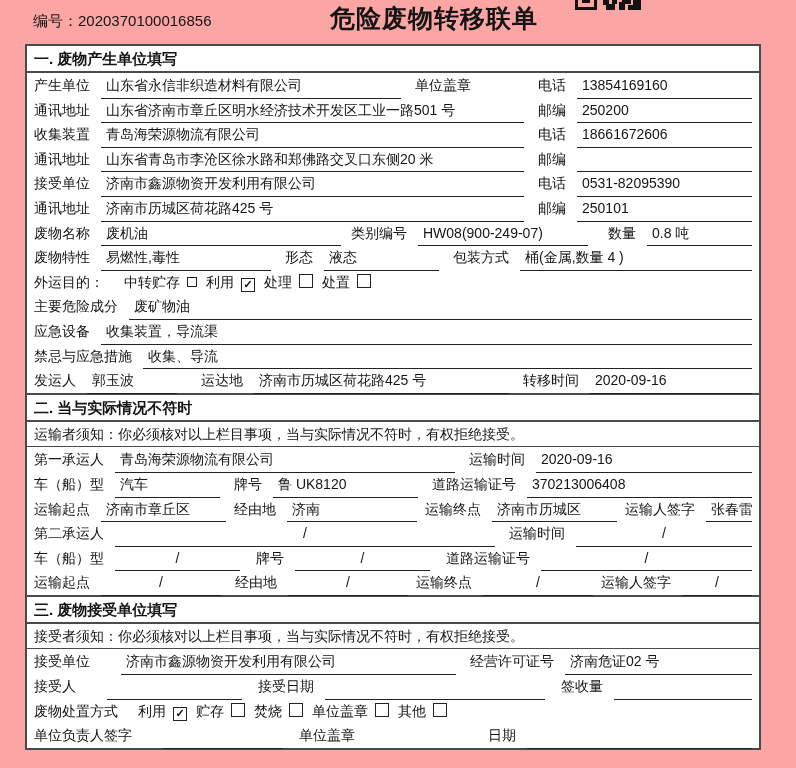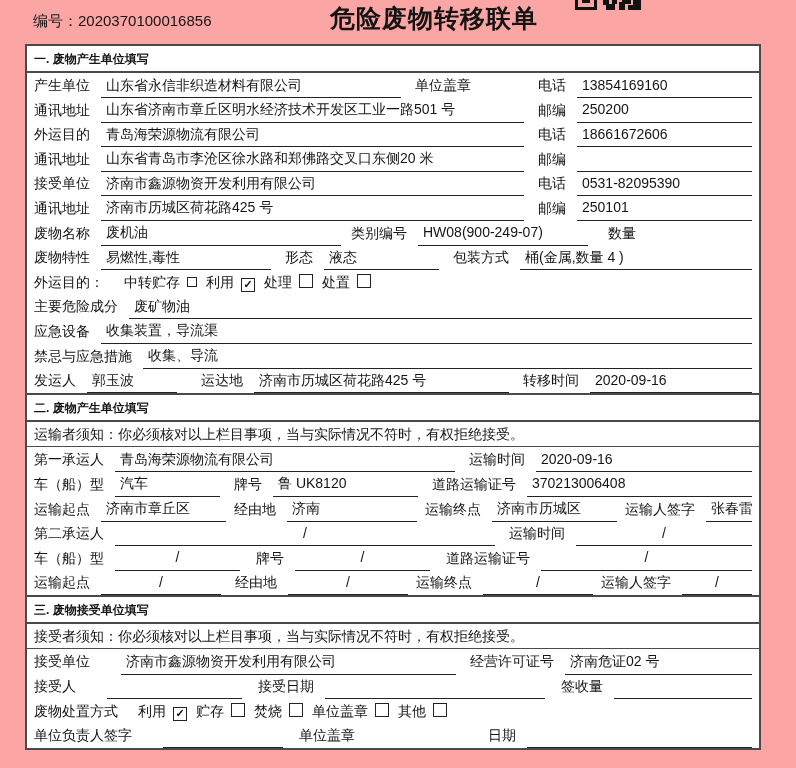--- a/index.html
+++ b/index.html
@@ -5,23 +5,23 @@
   html,body{margin:0;padding:0;background:#fff;}
   #page{position:relative;width:796px;height:768px;background:#fca5a5;overflow:hidden;
         font-family:Liberation Sans, sans-serif;color:#141414;padding-left:16px;}
   
   #serial{position:absolute;left:33px;top:12px;font-size:15px;}
   #title{position:absolute;left:330px;top:2px;font-size:25px;font-weight:bold;letter-spacing:1px;}
   #qr{position:absolute;left:575px;top:0;}
   #page-edge{position:absolute;right:3px;top:0;width:1px;height:768px;background:#c9c9c9;}
   
   #form{position:absolute;left:25px;top:44px;width:732px;border:2px solid #4a4a4a;background:#fff;}
-  .sec-head{font-size:12px;font-weight:bold;padding:4px 7px 3px 7px;border-top:2px solid #4a4a4a;border-bottom:2px solid #4a4a4a;line-height:18px;}
+  .sec-head{font-size:15px;font-weight:bold;padding:4px 7px 3px 7px;border-top:2px solid #4a4a4a;border-bottom:2px solid #4a4a4a;line-height:18px;}
   .sec-head.first{border-top:none;}
-  .frow{display:flex;align-items:center;padding:0 7px;height:24.6px;line-height:24.6px;font-size:14px;white-space:nowrap;}
+  .frow{display:flex;align-items:flex-start;padding:0 7px;height:24.6px;line-height:24.6px;font-size:14px;white-space:nowrap;}
   .frow.rule{border-bottom:1.5px solid #4a4a4a;}
   .lbl{flex:0 0 auto;margin-right:11px;}
   .val{flex:0 0 auto;border-bottom:1px solid #222;padding:0 5px;overflow:hidden;}
   .val.fill{flex:1 1 auto;}
   .val.ctr{text-align:center;}
   .spacer{flex:1 1 auto;}
   .mr14{margin-right:14px;}
   .ml6{margin-left:6px}.ml8{margin-left:8px}.ml10{margin-left:10px}.ml14{margin-left:14px}
   .ml16{margin-left:16px}.ml20{margin-left:20px}.ml22{margin-left:22px}.ml24{margin-left:24px}
   .ml36{margin-left:36px}.ml42{margin-left:42px}.ml72{margin-left:72px}.ml92{margin-left:92px}
@@ -77,21 +77,21 @@
     </div>
 
     <div class="frow">
       <span class="lbl">通讯地址</span>
       <span class="val fill mr14">山东省济南市章丘区明水经济技术开发区工业一路501 号</span>
       <span class="lbl">邮编</span>
       <span class="val w165">250200</span>
     </div>
 
     <div class="frow">
-      <span class="lbl">外运目的</span>
+      <span class="lbl">收集装置</span>
       <span class="val fill mr14">青岛海荣源物流有限公司</span>
       <span class="lbl">电话</span>
       <span class="val w165">18661672606</span>
     </div>
 
     <div class="frow">
       <span class="lbl">通讯地址</span>
       <span class="val fill mr14">山东省青岛市李沧区徐水路和郑佛路交叉口东侧20 米</span>
       <span class="lbl">邮编</span>
       <span class="val w165">&nbsp;</span>
@@ -110,20 +110,21 @@
       <span class="lbl">邮编</span>
       <span class="val w165">250101</span>
     </div>
 
     <div class="frow">
       <span class="lbl">废物名称</span>
       <span class="val w230">废机油</span>
       <span class="lbl ml10">类别编号</span>
       <span class="val w160">HW08(900-249-07)</span>
       <span class="lbl ml20">数量</span>
+      <span class="val fill">0.8 吨</span>
     </div>
 
     <div class="frow">
       <span class="lbl">废物特性</span>
       <span class="val w160">易燃性,毒性</span>
       <span class="lbl ml14">形态</span>
       <span class="val w105">液态</span>
       <span class="lbl ml14">包装方式</span>
       <span class="val fill">桶(金属,数量 4 )</span>
     </div>
@@ -153,21 +154,21 @@
 
     <div class="frow">
       <span class="lbl">发运人</span>
       <span class="val w80">郭玉波</span>
       <span class="lbl ml24">运达地</span>
       <span class="val w245">济南市历城区荷花路425 号</span>
       <span class="lbl ml14">转移时间</span>
       <span class="val fill">2020-09-16</span>
     </div>
 
-    <div class="sec-head">二. 废物产生单位填写</div>
+    <div class="sec-head">二. 当与实际情况不符时</div>
 
     <div class="frow rule">
       <span>运输者须知：你必须核对以上栏目事项，当与实际情况不符时，有权拒绝接受。</span>
     </div>
 
     <div class="frow">
       <span class="lbl">第一承运人</span>
       <span class="val w330">青岛海荣源物流有限公司</span>
       <span class="lbl ml14">运输时间</span>
       <span class="val fill">2020-09-16</span>

